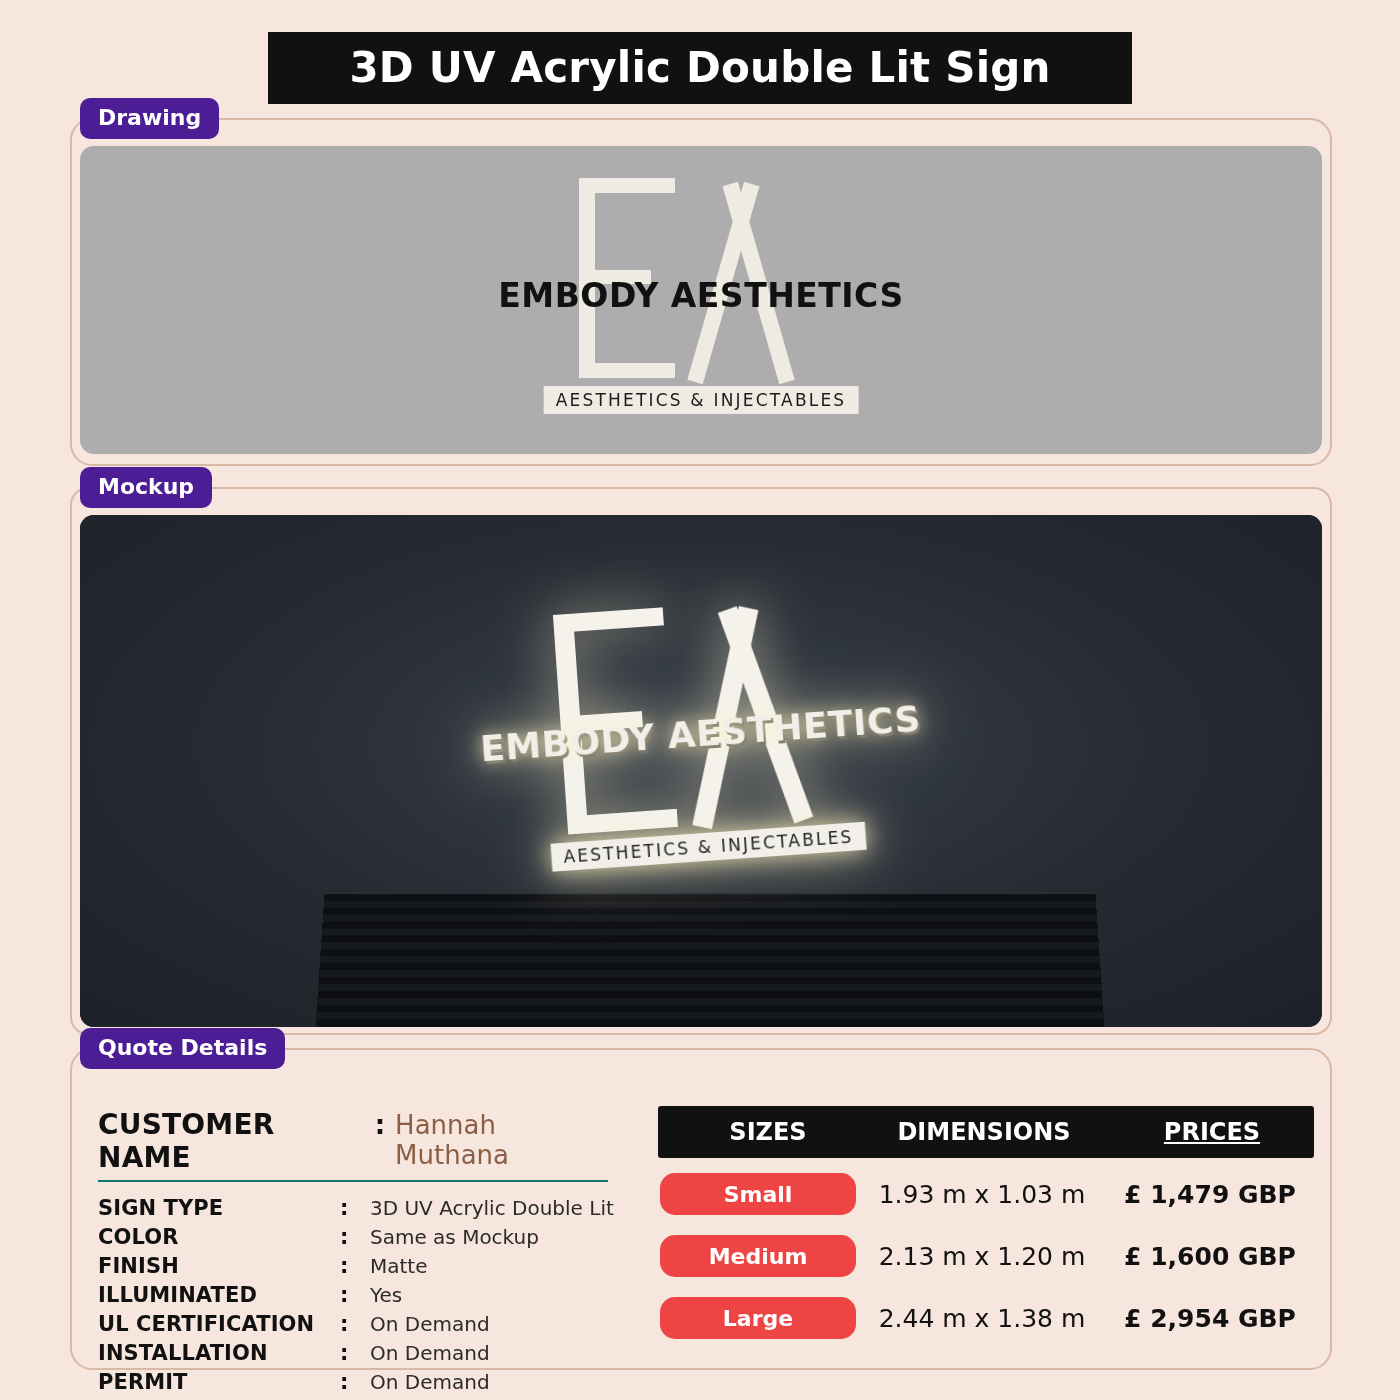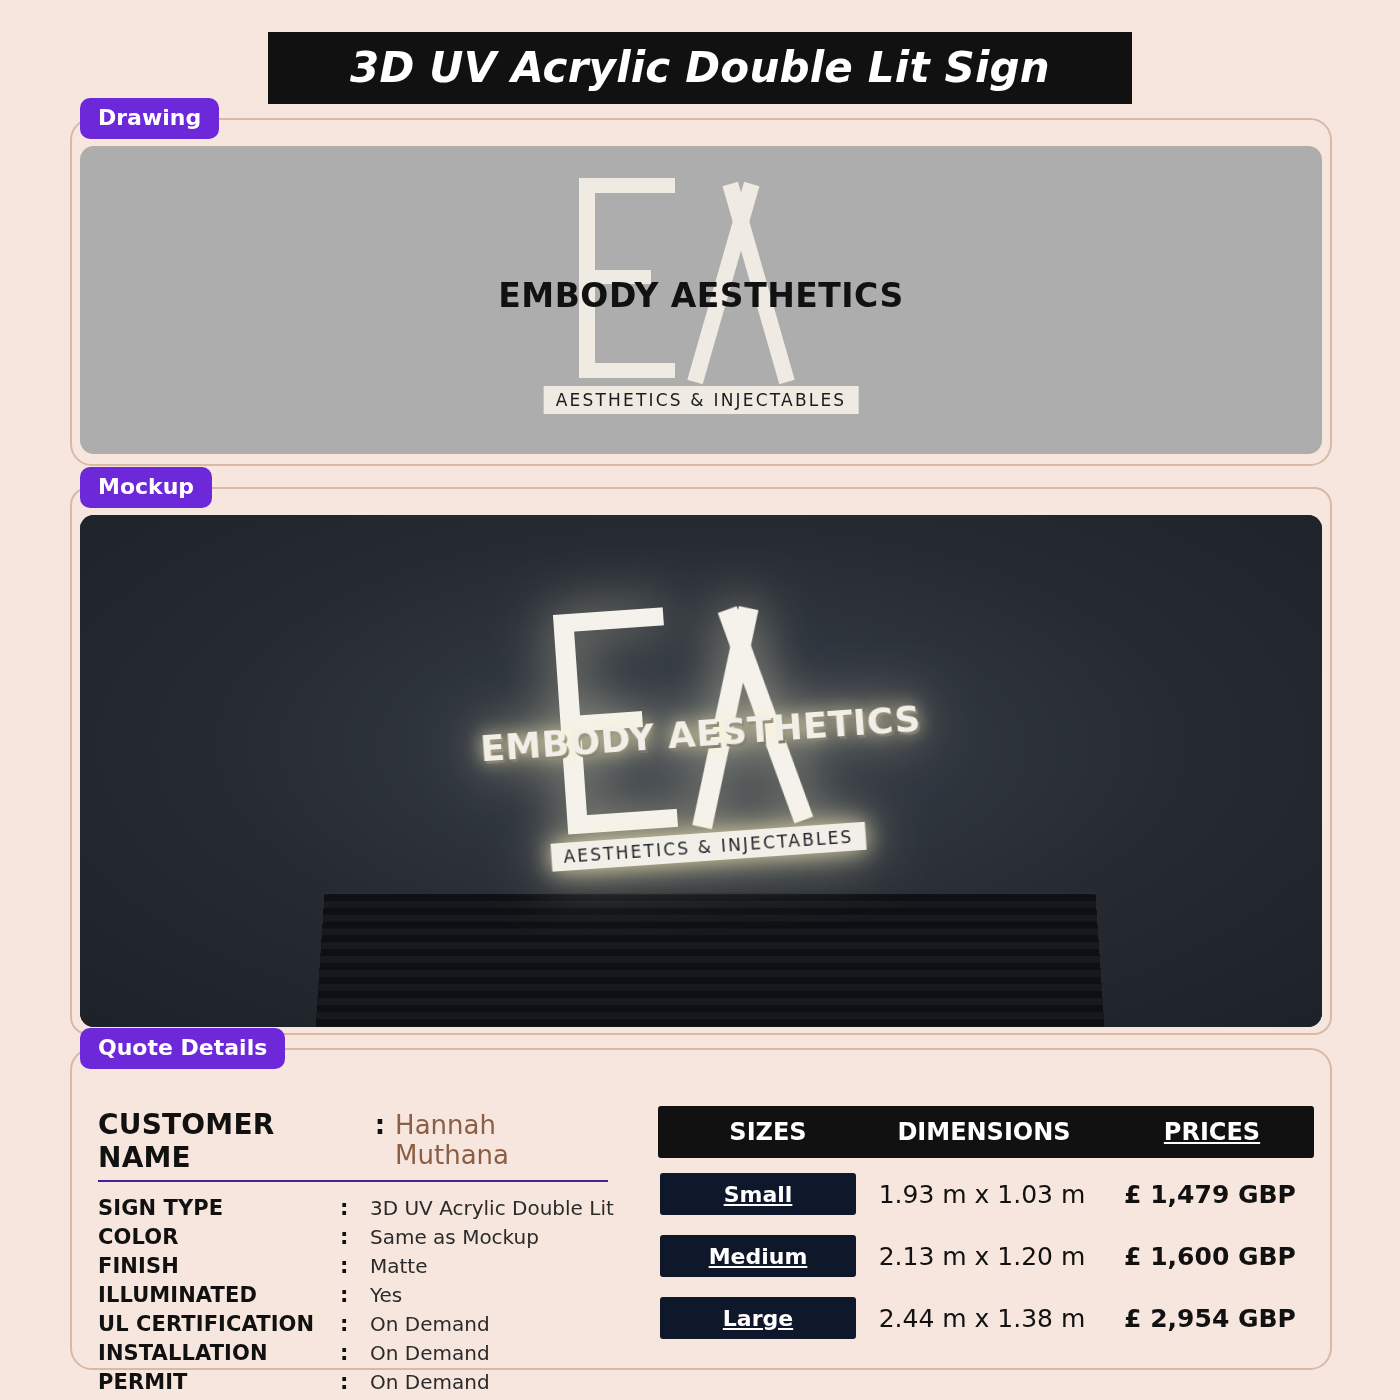--- a/index.html
+++ b/index.html
@@ -17,34 +17,33 @@
     left: 268px; top: 32px; width: 864px; height: 72px;
     background: #111111;
     display: flex; align-items: center; justify-content: center;
   }
   .title-bar .title-text {
     color: #ffffff;
     font-size: 42px;
     font-weight: bold;
     letter-spacing: 0.2px;
     line-height: 1;
-    font-style: italic;
   }
 
   
   .panel {
     position: absolute;
     border: 2px solid #d9b9a6;
     border-radius: 22px;
     background: transparent;
   }
   .panel-tag {
     position: absolute;
     top: -22px; left: 8px;
-    background: #6d28d9;
+    background: #4c1d95;
     color: #ffffff;
     font-size: 22px; font-weight: bold;
     padding: 7px 18px 9px 18px;
     border-radius: 10px;
     white-space: nowrap;
   }
 
   
   #drawing-panel { left: 70px; top: 118px; width: 1262px; height: 348px; }
   .drawing-inner {
@@ -133,21 +132,21 @@
 
   
   #quote-panel { left: 70px; top: 1048px; width: 1262px; height: 322px; }
   .quote-inner { position: absolute; left: 0; top: 0; right: 0; bottom: 0; }
 
   .left-col {
     position: absolute; left: 26px; top: 58px; width: 560px;
   }
   .cust-row {
     display: flex; align-items: baseline; gap: 10px;
-    border-bottom: 2px solid #4c1d95;
+    border-bottom: 2px solid #0f766e;
     padding-bottom: 6px; width: 510px;
   }
   .cust-label { font-size: 28px; font-weight: bold; color: #111; letter-spacing: 0.2px; }
   .cust-colon { font-size: 26px; font-weight: bold; color: #111; }
   .cust-value { font-size: 26px; color: #8a5f45; }
 
   .spec-list { margin-top: 14px; }
   .spec-row { display: flex; align-items: baseline; margin-bottom: 5px; }
   .spec-key {
     width: 242px; font-size: 21px; font-weight: bold; color: #111;
@@ -164,25 +163,24 @@
   }
   .thead div {
     color: #fff; font-size: 24px; font-weight: bold; text-align: center;
   }
   .col-size { width: 200px; padding-left: 20px; }
   .col-dim  { width: 252px; }
   .col-price{ width: 204px; text-decoration: underline; }
 
   .trow { display: flex; align-items: center; height: 52px; margin-top: 10px; }
   .size-pill {
-    width: 196px; height: 42px; background: #0f172a; color: #fff;
+    width: 196px; height: 42px; background: #ef4444; color: #fff;
     display: flex; align-items: center; justify-content: center;
-    font-size: 22px; font-weight: bold; border-radius: 3px;
+    font-size: 22px; font-weight: bold; border-radius: 15px;
     margin-left: 2px;
-    text-decoration: underline;
   }
   .dim-cell {
     width: 252px; text-align: center; font-size: 25px; color: #111;
   }
   .price-cell {
     width: 204px; text-align: center; font-size: 25px; font-weight: bold; color: #111;
   }
 </style>
 </head>
 <body>

